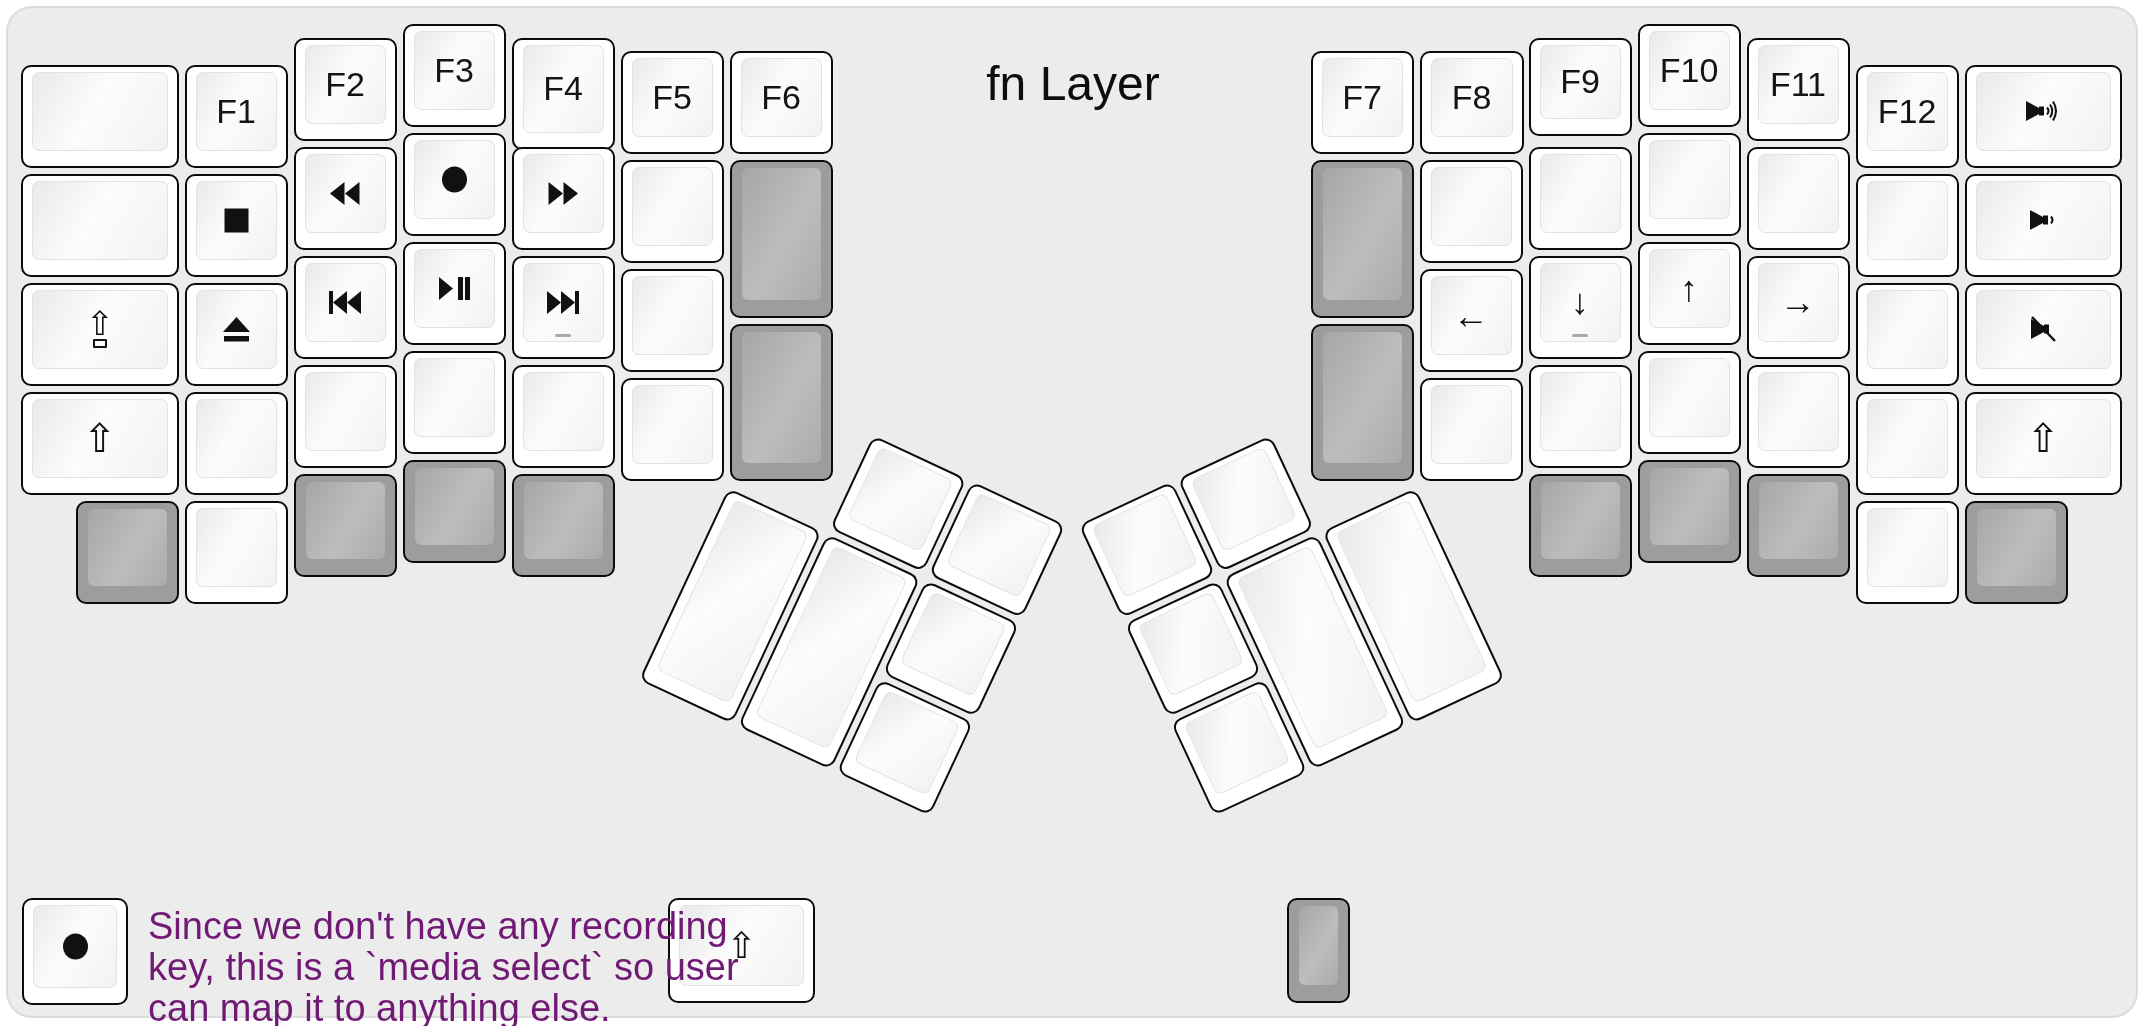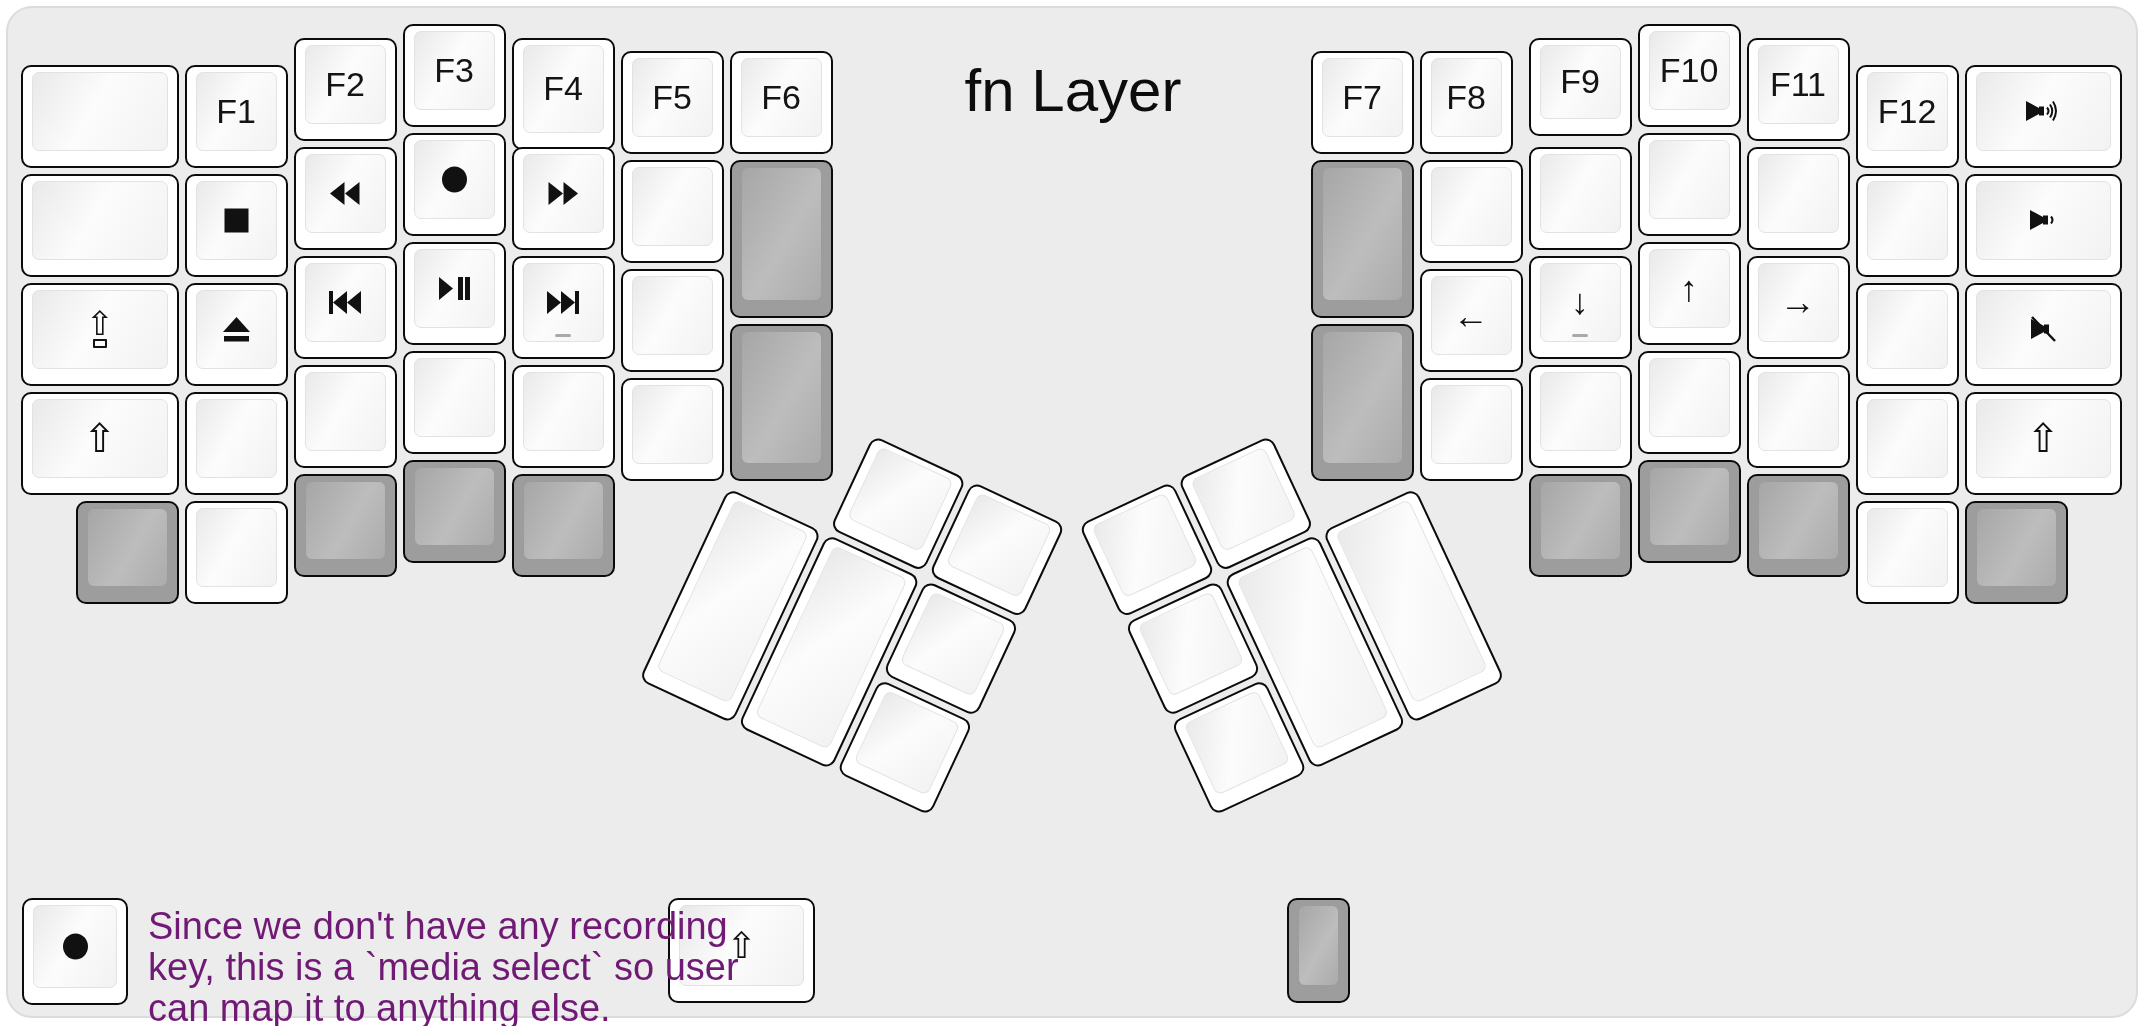--- a/index.html
+++ b/index.html
@@ -32,21 +32,21 @@
   .icon-wrap{display:flex;align-items:center;justify-content:center}
   .icon-wrap svg{display:block}
   .arrow-glyph{font-size:36px;line-height:1;color:#111;font-family:"Liberation Sans","DejaVu Sans",sans-serif}
   .shift-glyph{font-size:40px;line-height:1;color:#111;font-family:"DejaVu Sans",sans-serif}
   .caps-glyph{display:flex;flex-direction:column;align-items:center}
   .caps-glyph .cg-arrow{font-size:33px;line-height:0.78;color:#111;font-family:"DejaVu Sans",sans-serif}
   .caps-glyph .cg-bar{width:14px;height:9px;border:2.5px solid #111;border-radius:1px;margin-top:2px;box-sizing:border-box}
   .homing{position:absolute;left:50%;transform:translateX(-50%);bottom:4px;width:16px;height:3px;background:#a9a9a9;border-radius:2px}
   .title{
     position:absolute;left:923px;top:56px;width:300px;text-align:center;
-    font-size:60px;color:#0d0d0d;white-space:nowrap;
+    font-size:48px;color:#0d0d0d;white-space:nowrap;
   }
   .legend-text{
     position:absolute;font-size:38px;line-height:41px;color:#701a75;
     white-space:pre-line;
   }
   .lt1{left:148px;top:906px}
   .lt2{left:800px;top:916px}
   .lt3{left:1362px;top:908px}
   .legend-shift .shift-glyph{font-size:36px}
 </style>
@@ -238,21 +238,21 @@
           <div class="keytop">
             <span class="klabel">F7</span>
           </div>
         </div>
         <div class="key g" style="left: 3px; top: 139.25px; width: 103px; height: 157.5px;">
           <div class="keytop"></div>
         </div>
         <div class="key g" style="left: 3px; top: 302.75px; width: 103px; height: 157.5px;">
           <div class="keytop"></div>
         </div>
-        <div class="key w" style="left: 112px; top: 30.25px; width: 93px; height: 103px;">
+        <div class="key w" style="left: 112px; top: 30.25px; width: 104px; height: 103px;">
           <div class="keytop">
             <span class="klabel">F8</span>
           </div>
         </div>
         <div class="key w" style="left: 112px; top: 139.25px; width: 103px; height: 103px;">
           <div class="keytop"></div>
         </div>
         <div class="key w" style="left: 112px; top: 248.25px; width: 103px; height: 103px;">
           <div class="keytop">
             <span class="arrow-glyph">←</span>

